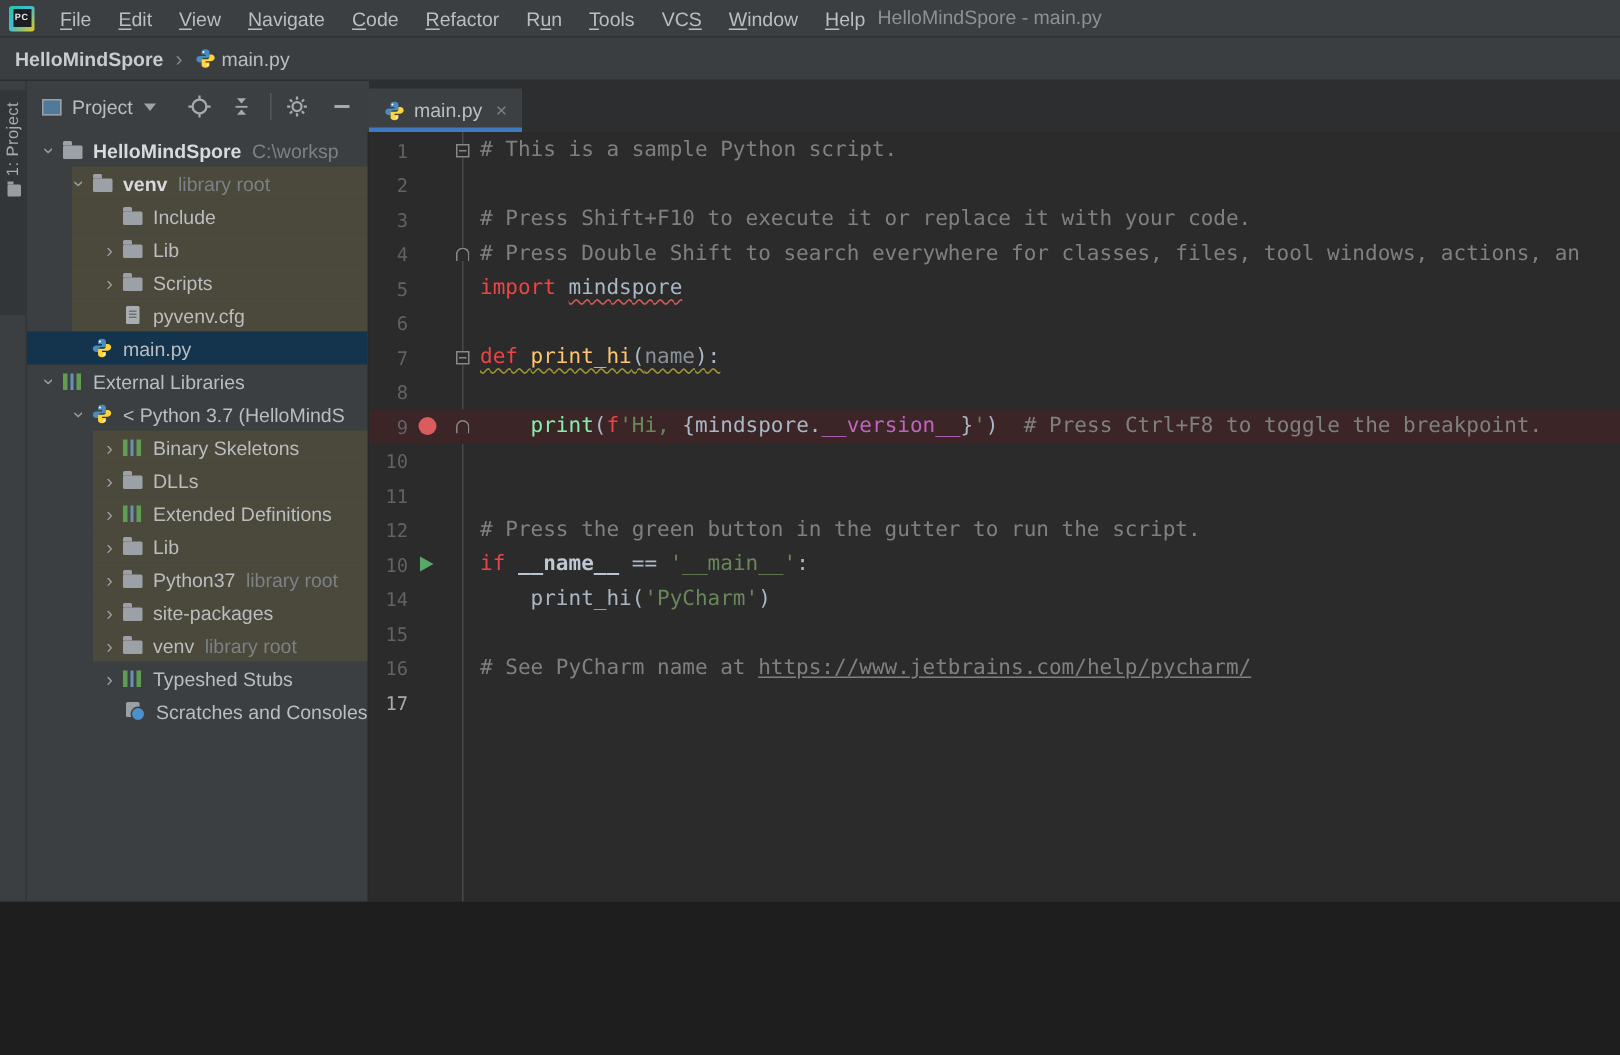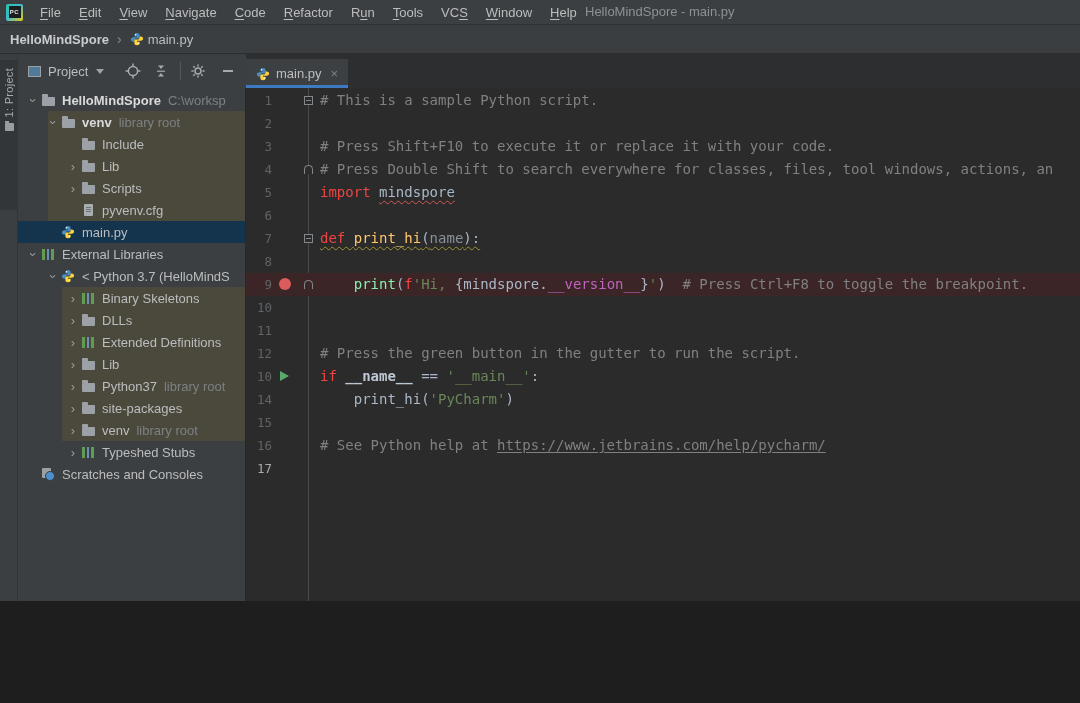--- a/index.html
+++ b/index.html
@@ -349,21 +349,21 @@
         <span class="chev">›</span>
         <span class="tree-ic">
           <span class="ic-lib">
             <i></i>
             <i></i>
             <i></i>
           </span>
         </span>
         <span class="tree-label">Typeshed Stubs</span>
       </div>
-      <div class="tree-row" style="padding-left: 8px;">
+      <div class="tree-row" style="padding-left: 8px; justify-content: flex-end;">
         <span class="chev"></span>
         <span class="tree-ic">
           <span class="ic-scratch"></span>
         </span>
         <span class="tree-label">Scratches and Consoles</span>
       </div>
     </div>
   <div class="panel-hscroll"></div>
 
   <div class="editor">
@@ -429,21 +429,21 @@
         <div class="code-line">
           <span class="lnum">14</span>
           <span class="code-text"><span class="s-df">    print_hi(</span><span class="s-str">'PyCharm'</span><span class="s-df">)</span></span>
         </div>
         <div class="code-line">
           <span class="lnum">15</span>
           <span class="code-text"></span>
         </div>
         <div class="code-line">
           <span class="lnum">16</span>
-          <span class="code-text"><span class="s-com"># See Python help at </span><span class="s-com su">https://www.jetbrains.com/help/pycharm/</span></span>
+          <span class="code-text"><span class="s-com"># See PyCharm name at </span><span class="s-com su">https://www.jetbrains.com/help/pycharm/</span></span>
         </div>
         <div class="code-line">
           <span class="lnum current">17</span>
           <span class="code-text"></span>
         </div>
       </div>
   </div>
 
   <div class="run-panel">
     <div class="run-tabrow">

